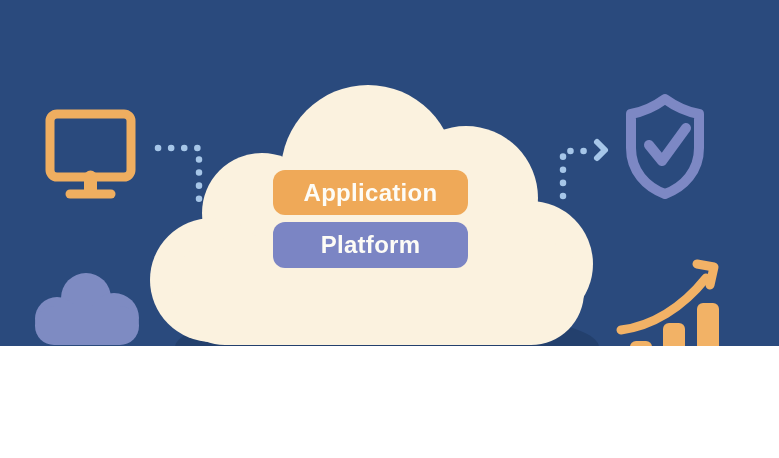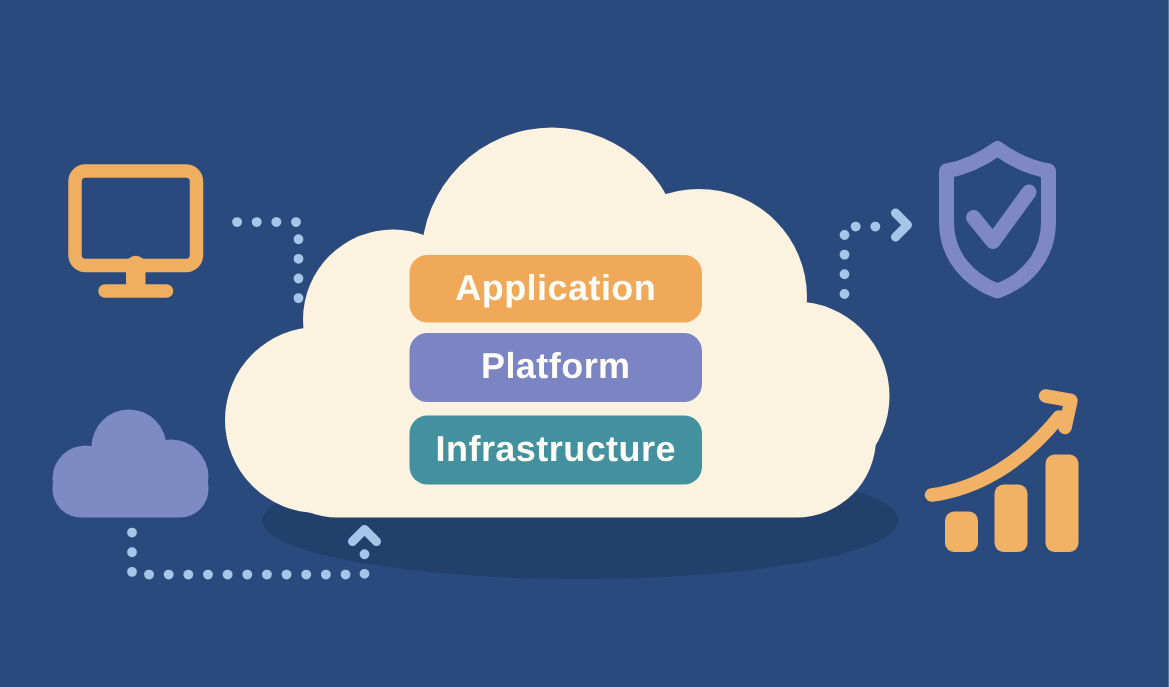--- a/index.html
+++ b/index.html
@@ -1,20 +1,20 @@
 <!DOCTYPE html>
 <html><head>
 <meta charset="utf-8">
 <style>
   html, body { margin: 0; padding: 0; }
   body { width: 779px; height: 458px; overflow: hidden; font-family: "Liberation Sans", sans-serif; }
   .stage {
     position: relative;
     width: 779px;
-    height: 458px;
+    height: 346px;
     background: #2a4a7d;
     overflow: hidden;
   }
   .stage svg { position: absolute; left: 0; top: 0; }
   .layer-stack {
     position: absolute;
     left: 273px;
     top: 170px;
     width: 195px;
     display: flex;
@@ -99,18 +99,15 @@
     </g>
   </svg>
 
   <div class="layer-stack">
     <div class="layer layer-app" style="background-color: rgb(239, 169, 88);">
       <span>Application</span>
     </div>
     <div class="layer layer-plat" style="background-color: rgb(123, 133, 196); text-align: right;">
       <span>Platform</span>
     </div>
-    <div class="layer layer-infra" style="background-color: rgb(67, 144, 158);">
-      <span>Infrastructure</span>
-    </div>
   </div>
 
 </div>
 
 </body></html>

